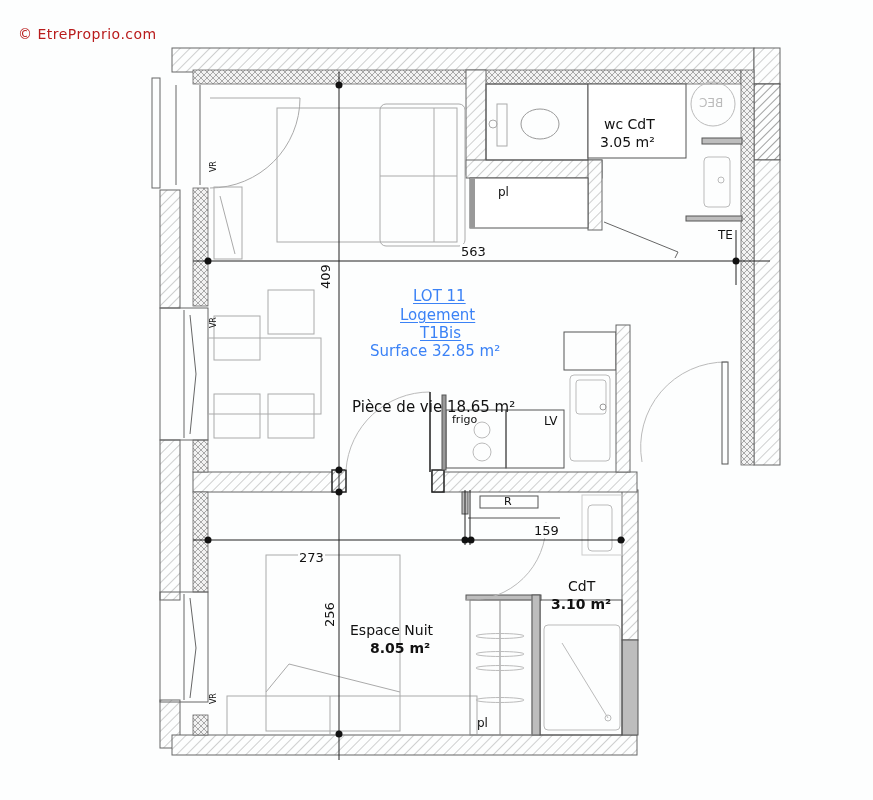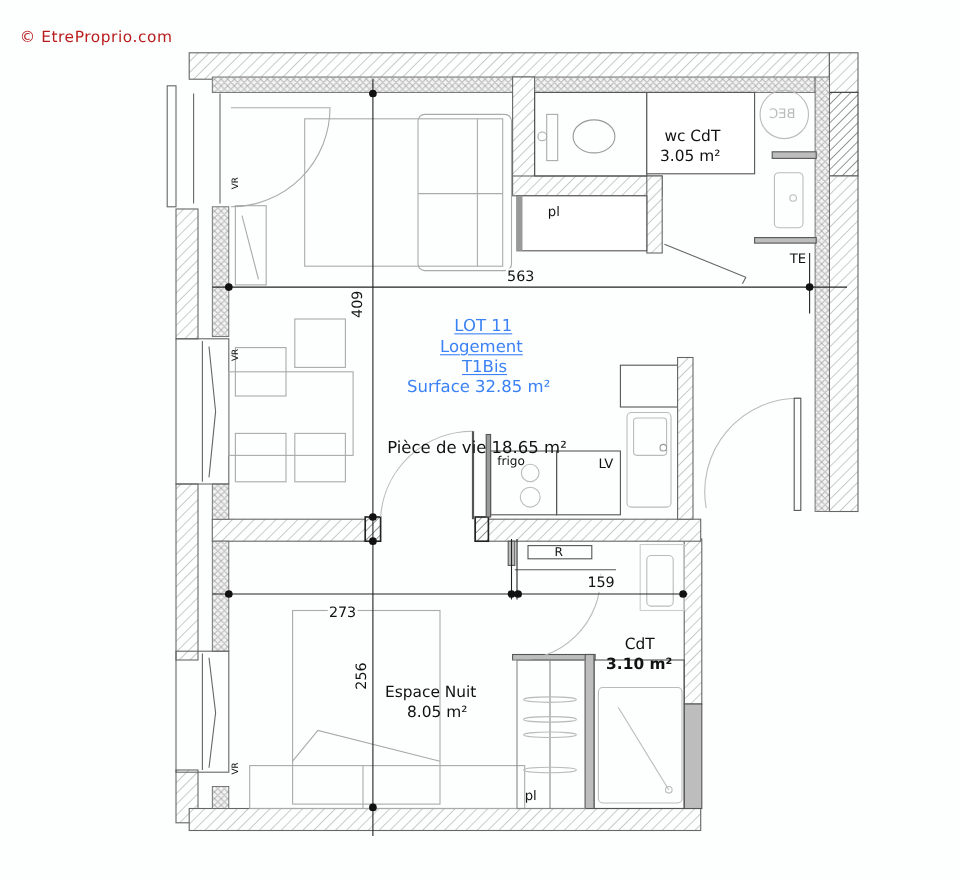--- a/index.html
+++ b/index.html
@@ -198,21 +198,21 @@
 <div class="lbl red" style="left:370px;top:343px;font-size:15px;">Surface 32.85 m²</div>
 <div class="lbl" style="left:352px;top:363px;font-size:15px;margin-top:36px;">Pièce de vie 18.65 m²</div>
 
 <div class="lbl" style="left:604px;top:116px;font-size:14px;">wc CdT</div>
 <div class="lbl" style="left:600px;top:134px;font-size:14px;">3.05 m²</div>
 
 <div class="lbl" style="left:568px;top:578px;font-size:14px;">CdT</div>
 <div class="lbl" style="left:551px;top:596px;font-size:14px;font-weight:bold;">3.10 m²</div>
 
 <div class="lbl" style="left:350px;top:622px;font-size:14px;">Espace Nuit</div>
-<div class="lbl" style="left:370px;top:640px;font-size:14px;">8.05 m²</div>
+<div class="lbl" style="left:370px;top:640px;font-size:14px;font-weight:bold;">8.05 m²</div>
 
 <div class="dim" style="left:460px;top:244px;">563</div>
 <div class="dim" style="left:318px;top:268px;transform:rotate(-90deg);transform-origin:left top;top:290px;">409</div>
 <div class="dim" style="left:298px;top:530px;margin-top:20px;">273</div>
 <div class="dim" style="left:533px;top:523px;">159</div>
 <div class="dim" style="left:322px;top:628px;transform:rotate(-90deg);transform-origin:left top;">256</div>
 
 <div class="lbl small" style="left:498px;top:186px;font-size:12px;">pl</div>
 <div class="lbl small" style="left:477px;top:717px;font-size:12px;">pl</div>
 <div class="lbl small" style="left:452px;top:414px;font-size:11px;">frigo</div>

